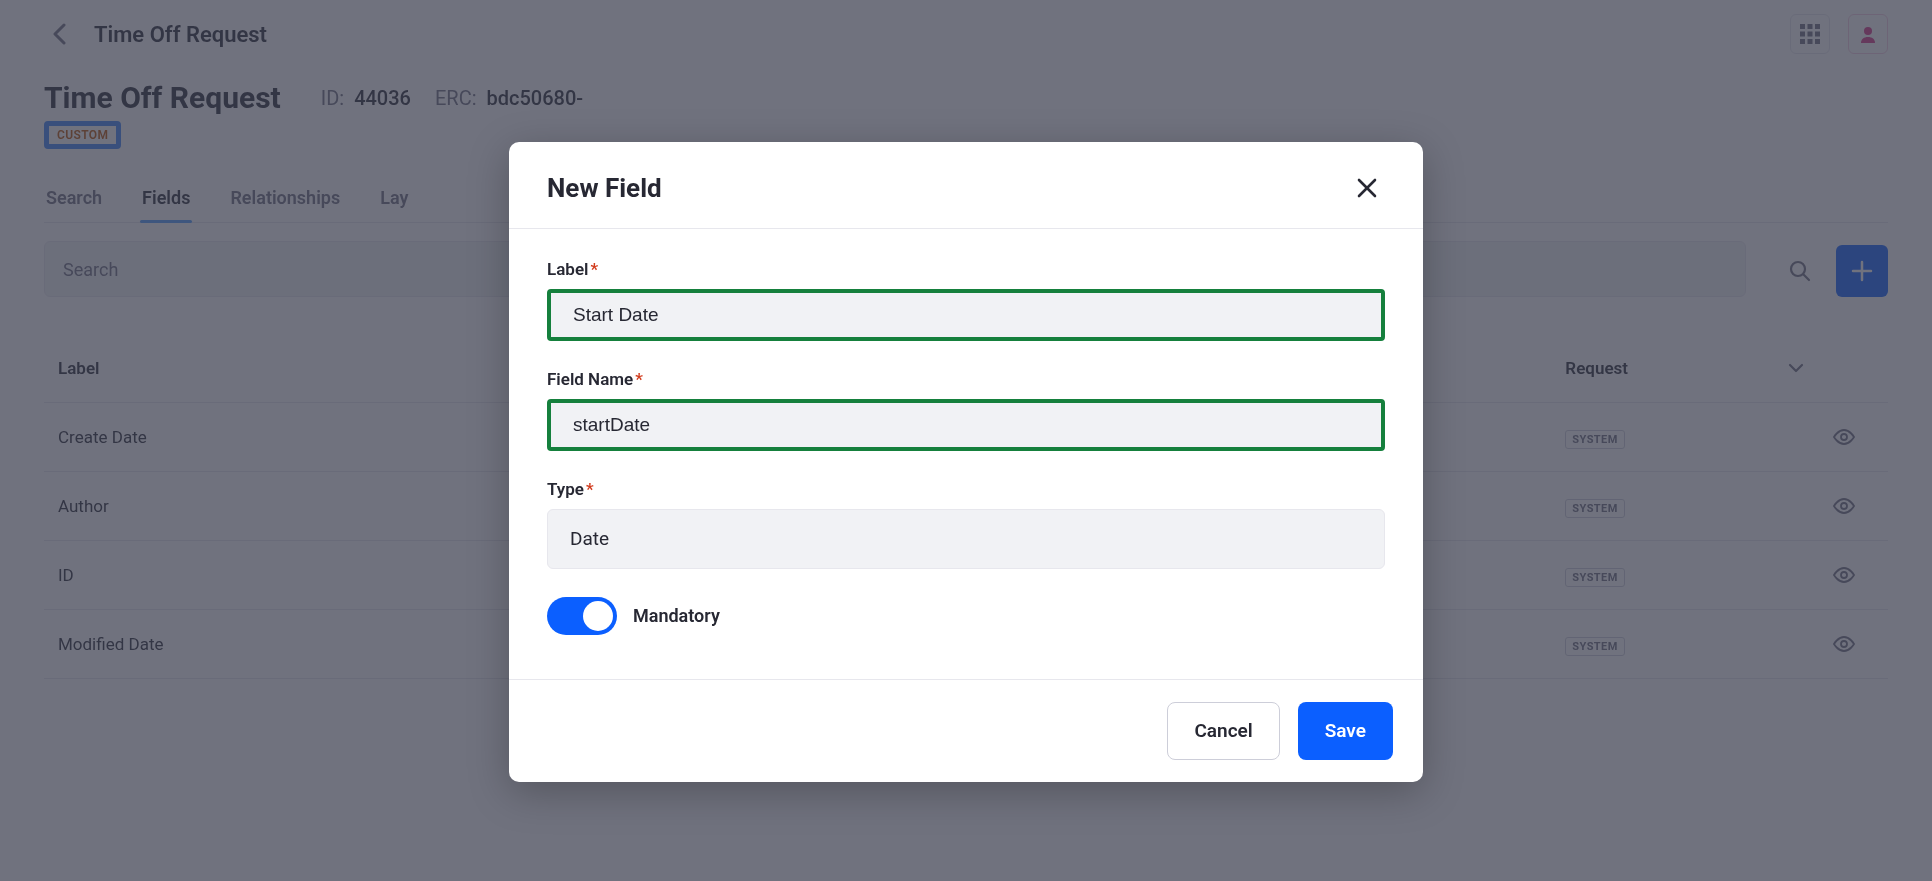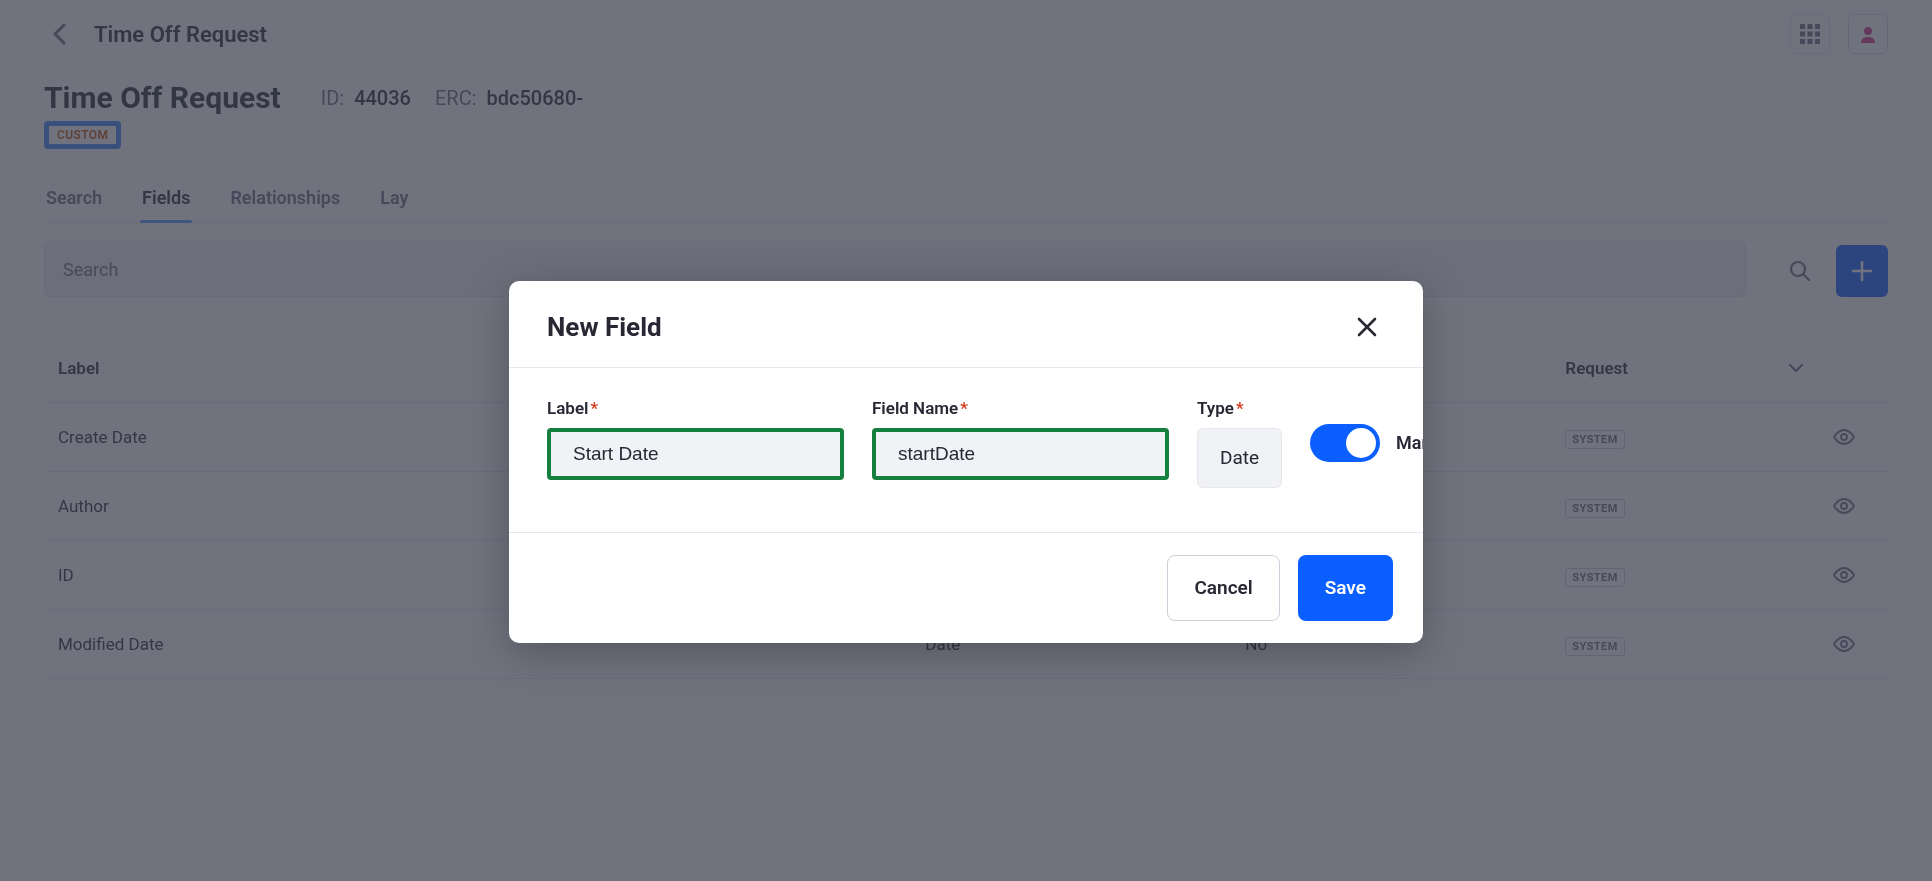--- a/index.html
+++ b/index.html
@@ -48,32 +48,32 @@
   td.row-icon, th.row-icon-th { text-align:right; }
   td.row-icon .eye { color:#6b6c7e; cursor:pointer; }
   .sort-chevron { color:#6b6c7e; margin-left:auto; }
 
   
   .overlay { position:absolute; inset:0; background:rgba(57,59,76,0.72); display:flex; align-items:center; justify-content:center; padding-top:42px; }
   .modal { width:914px; background:#fff; border-radius:10px; box-shadow:0 10px 40px rgba(0,0,0,0.25); overflow:hidden; }
   .modal-header { display:flex; align-items:center; justify-content:space-between; padding:28px 38px 22px; border-bottom:1px solid #e7e7ed; }
   .modal-title { font-size:26px; font-weight:700; color:#272833; }
   .modal-close { width:36px; height:36px; display:flex; align-items:center; justify-content:center; cursor:pointer; color:#272833; }
-  .modal-body { padding:30px 38px 44px; display:flex; gap:28px; }
+  .modal-body { padding:30px 38px 44px; display:flex; flex-direction:column; gap:28px; }
   .form-group { display:flex; flex-direction:column; gap:10px; }
   .form-label { font-size:17px; font-weight:600; color:#272833; }
   .req-star { color:#d23c1e; margin-left:2px; }
   .form-input { height:52px; background:#f1f2f5; border:4px solid #15803d; border-radius:4px; padding:0 22px; font-size:19px; color:#272833; outline:none; }
   .form-select { height:60px; background:#f1f2f5; border:1px solid #e7e7ed; border-radius:6px; padding:0 22px; font-size:19px; color:#272833; display:flex; align-items:center; cursor:pointer; }
   .toggle-row { display:flex; align-items:center; gap:16px; }
   .toggle { width:70px; height:38px; background:#0b5fff; border-radius:40px; position:relative; cursor:pointer; }
   .toggle .knob { position:absolute; top:4px; right:4px; width:30px; height:30px; background:#fff; border-radius:50%; }
   .toggle-label { font-size:18px; font-weight:600; color:#272833; }
   .modal-footer { border-top:1px solid #e7e7ed; padding:22px 30px; display:flex; justify-content:flex-end; gap:18px; }
-  .btn { height:66px; padding:0 26px; border-radius:8px; font-size:19px; font-weight:600; cursor:pointer; display:flex; align-items:center; justify-content:center; border:1px solid transparent; }
+  .btn { height:58px; padding:0 26px; border-radius:8px; font-size:19px; font-weight:600; cursor:pointer; display:flex; align-items:center; justify-content:center; border:1px solid transparent; }
   .btn-secondary { background:#fff; border-color:#cdced9; color:#272833; }
   .btn-primary { background:#0b5fff; color:#fff; }
 
   
   svg { display:block; }
 </style>
 </head>
 <body>
 
 <div class="page">

